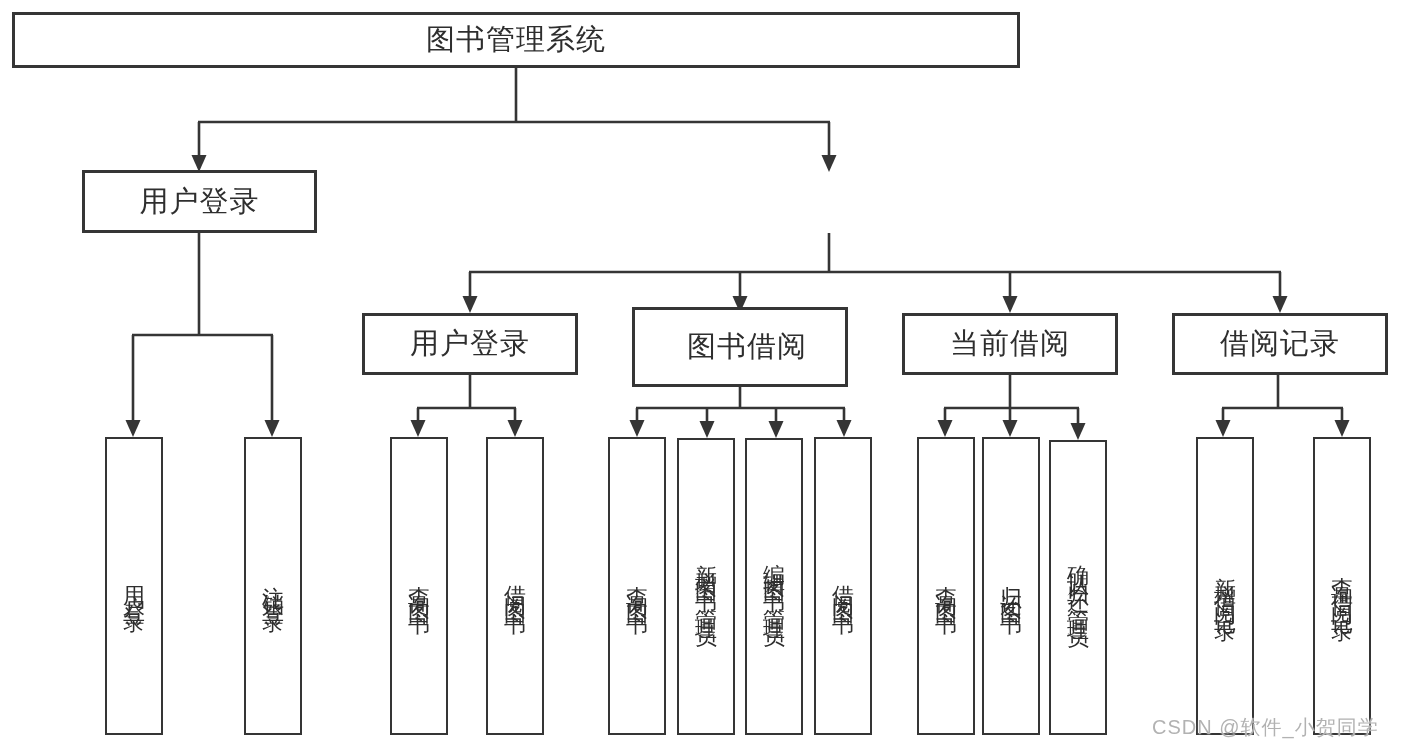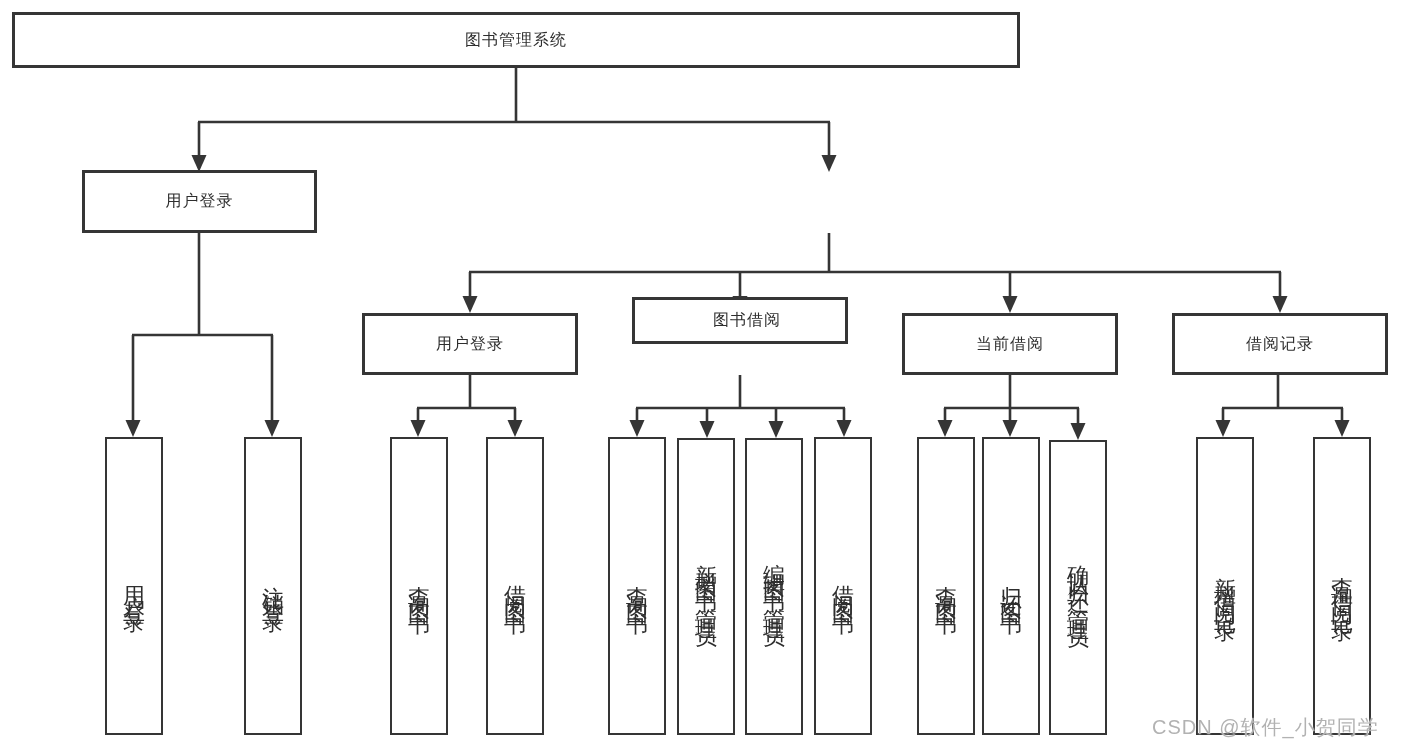--- a/index.html
+++ b/index.html
@@ -19,21 +19,21 @@
   }
   .wires{position:absolute;left:0;top:0;z-index:0;}
   .node{
     position:absolute;
     background:#fff;
     border:3px solid var(--line);
     box-sizing:border-box;
     display:flex;align-items:center;justify-content:center;
     z-index:1;
   }
-  .hbox{font-size:16px;font-weight:500;letter-spacing:1px;}
+  .hbox{font-size:29px;font-weight:500;letter-spacing:1px;}
   .vbox{
     border-width:2.5px;
     writing-mode:vertical-rl;
     text-orientation:mixed;
     font-size:22px;font-weight:500;
     letter-spacing:9px;
     line-height:1;
   }
   .watermark{
     position:absolute;
@@ -103,21 +103,21 @@
       <polygon points="1070.5,423 1085.5,423 1078,440" fill="#353535"></polygon>
       <polygon points="1215.5,420 1230.5,420 1223,437" fill="#353535"></polygon>
       <polygon points="1334.5,420 1349.5,420 1342,437" fill="#353535"></polygon>
     </svg>
 
   <div class="node hbox" style="left:12px;top:12px;width:1008px;height:56px;">图书管理系统</div>
 
   <div class="node hbox" style="left:82px;top:170px;width:235px;height:63px;">用户登录</div>
 
   <div class="node hbox" style="left:362px;top:313px;width:216px;height:62px;">用户登录</div>
-  <div class="node hbox" style="left:632px;top:297px;width:216px;height:47px;padding-left:14px;">图书借阅</div>
+  <div class="node hbox" style="left:632px;top:307px;width:216px;height:80px;padding-left:14px;">图书借阅</div>
   <div class="node hbox" style="left:902px;top:313px;width:216px;height:62px;text-align:center;">当前借阅</div>
   <div class="node hbox" style="left:1172px;top:313px;width:216px;height:62px;">借阅记录</div>
 
   <div class="node vbox" style="left:105px;top:437px;width:58px;height:298px;">用户登录</div>
   <div class="node vbox" style="left:244px;top:437px;width:58px;height:298px;">注销登录</div>
 
   <div class="node vbox" style="left:390px;top:437px;width:58px;height:298px;">查询图书</div>
   <div class="node vbox" style="left:486px;top:437px;width:58px;height:298px;">借阅图书</div>
 
   <div class="node vbox" style="left:608px;top:437px;width:58px;height:298px;">查询图书</div>

